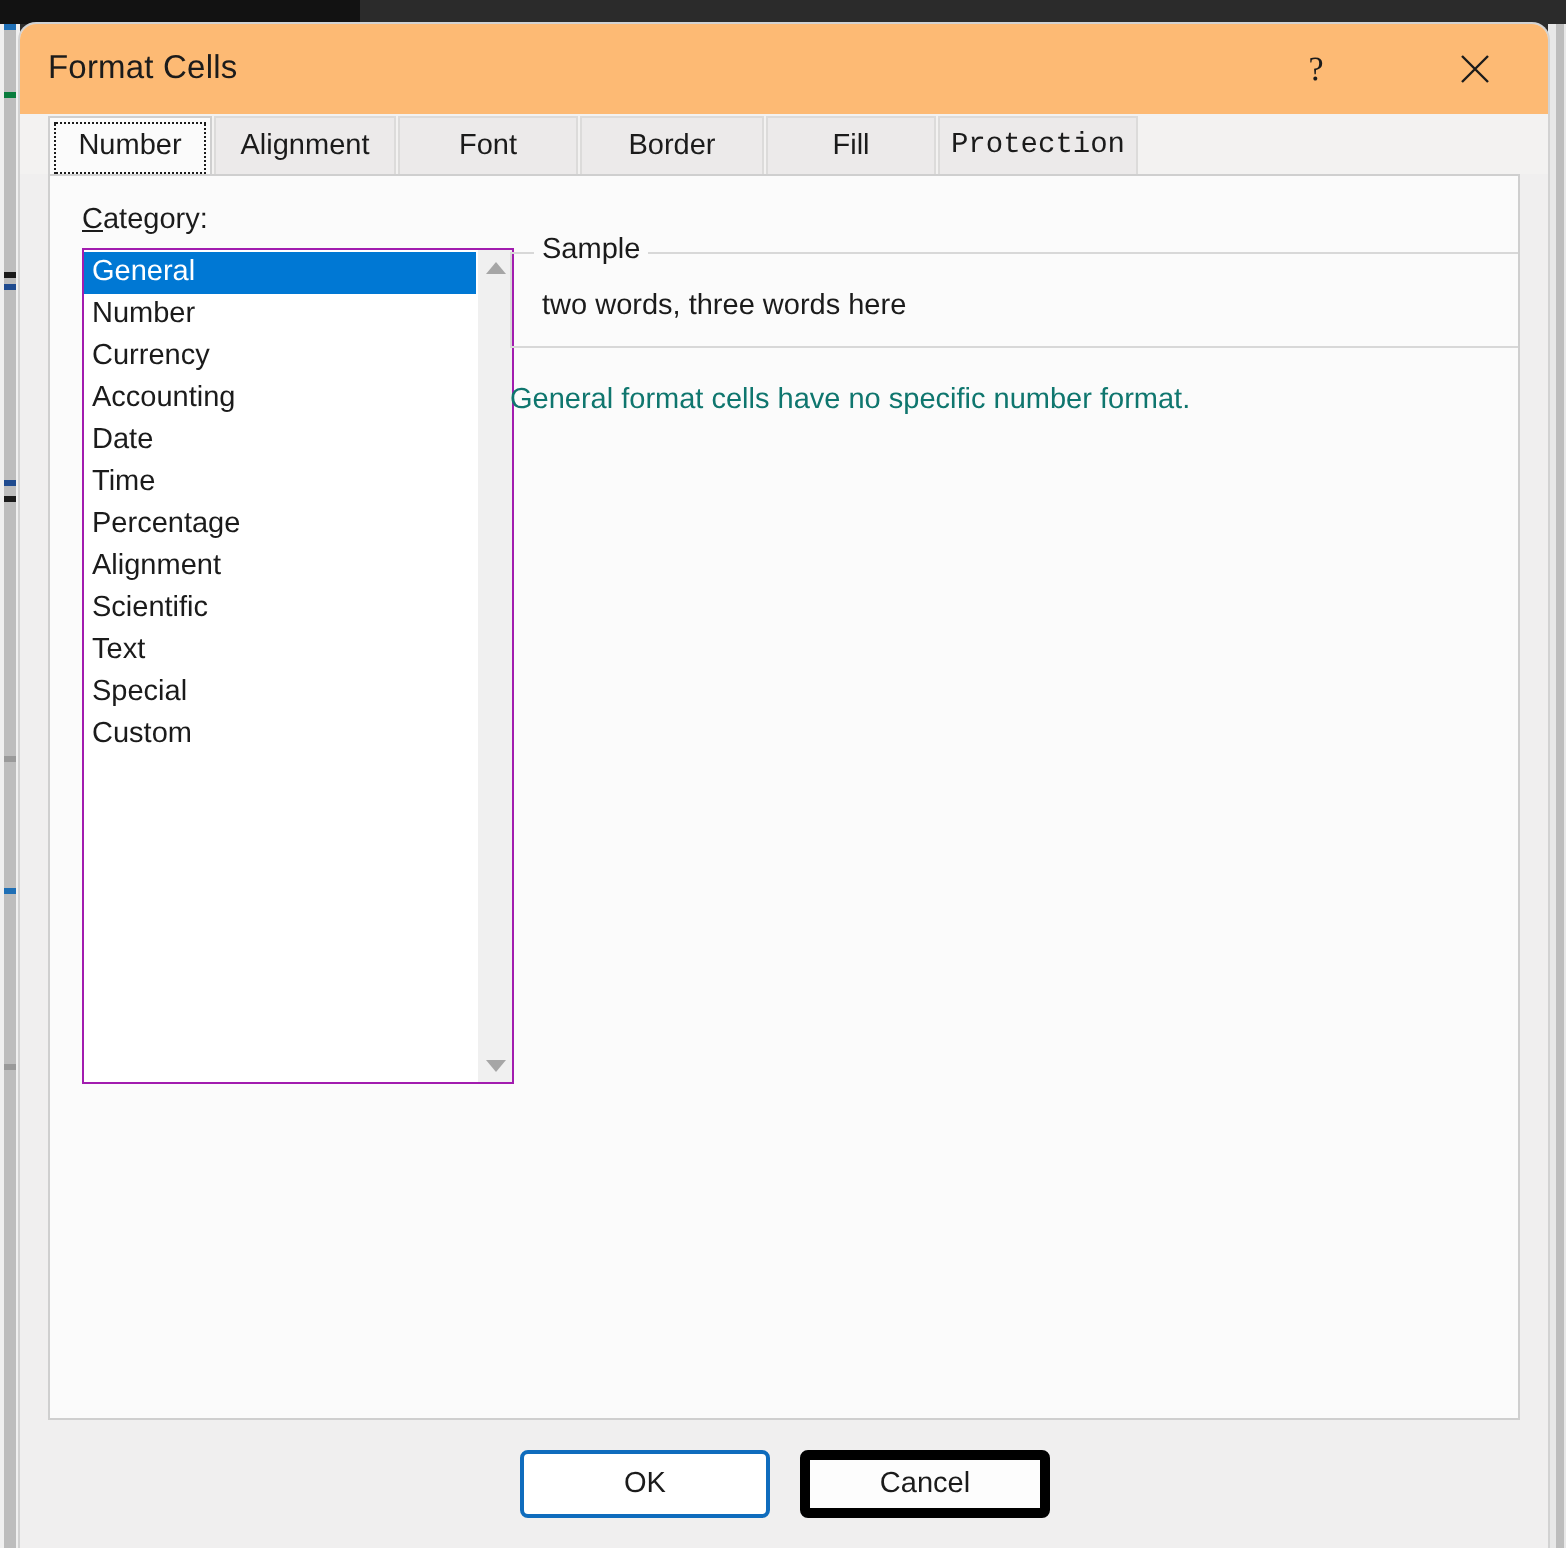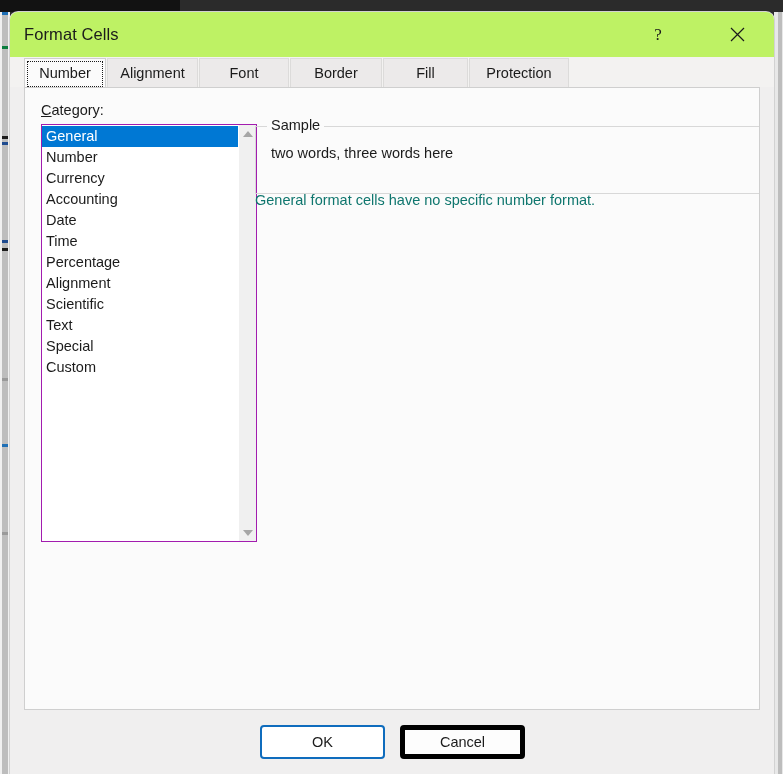--- a/index.html
+++ b/index.html
@@ -73,21 +73,21 @@
     overflow: hidden;
     display: flex;
     flex-direction: column;
   }
 
   
   #titlebar {
     position: relative;
     height: 45px;
     flex: 0 0 45px;
-    background: #bef264;
+    background: #fdba74;
     display: flex;
     align-items: center;
   }
   #title-text {
     position: absolute;
     left: 14px;
     top: 13px;
     font-size: 16.5px;
     color: #1b1b1b;
     letter-spacing: 0.1px;
@@ -227,21 +227,21 @@
   #sb-up .tri { border-bottom: 6px solid #a6a6a6; }
   #sb-down .tri { border-top: 6px solid #a6a6a6; }
   #sb-track { position: absolute; left:0; right:0; top:17px; bottom:17px; }
 
   
   #sample-group {
     position: absolute;
     left: 230px;
     top: 38px;
     width: 510px;
-    height: 68px;
+    height: 48px;
     border: 1px solid #d8d8d8;
     box-sizing: border-box;
   }
   #sample-legend {
     position: absolute;
     left: 11px;
     top: -10px;
     background: #fbfbfb;
     padding: 0 4px;
     font-size: 14.5px;
@@ -339,21 +339,21 @@
       </div>
       <div class="tab" style="width: 90px;">
         <span>Font</span>
       </div>
       <div class="tab" style="width: 92px;">
         <span>Border</span>
       </div>
       <div class="tab" style="width: 85px; margin-top: 20px;">
         <span>Fill</span>
       </div>
-      <div class="tab" style="width: 100px;">
+      <div class="tab" style="width: 100px; font-family: Liberation Mono, monospace;">
         <span>Protection</span>
       </div>
     </div>
 
   <div id="content">
 
     <div id="category-label"><u>C</u><span>ategory:</span></div>
 
     <div id="category-listbox">
       <div id="category-items">

